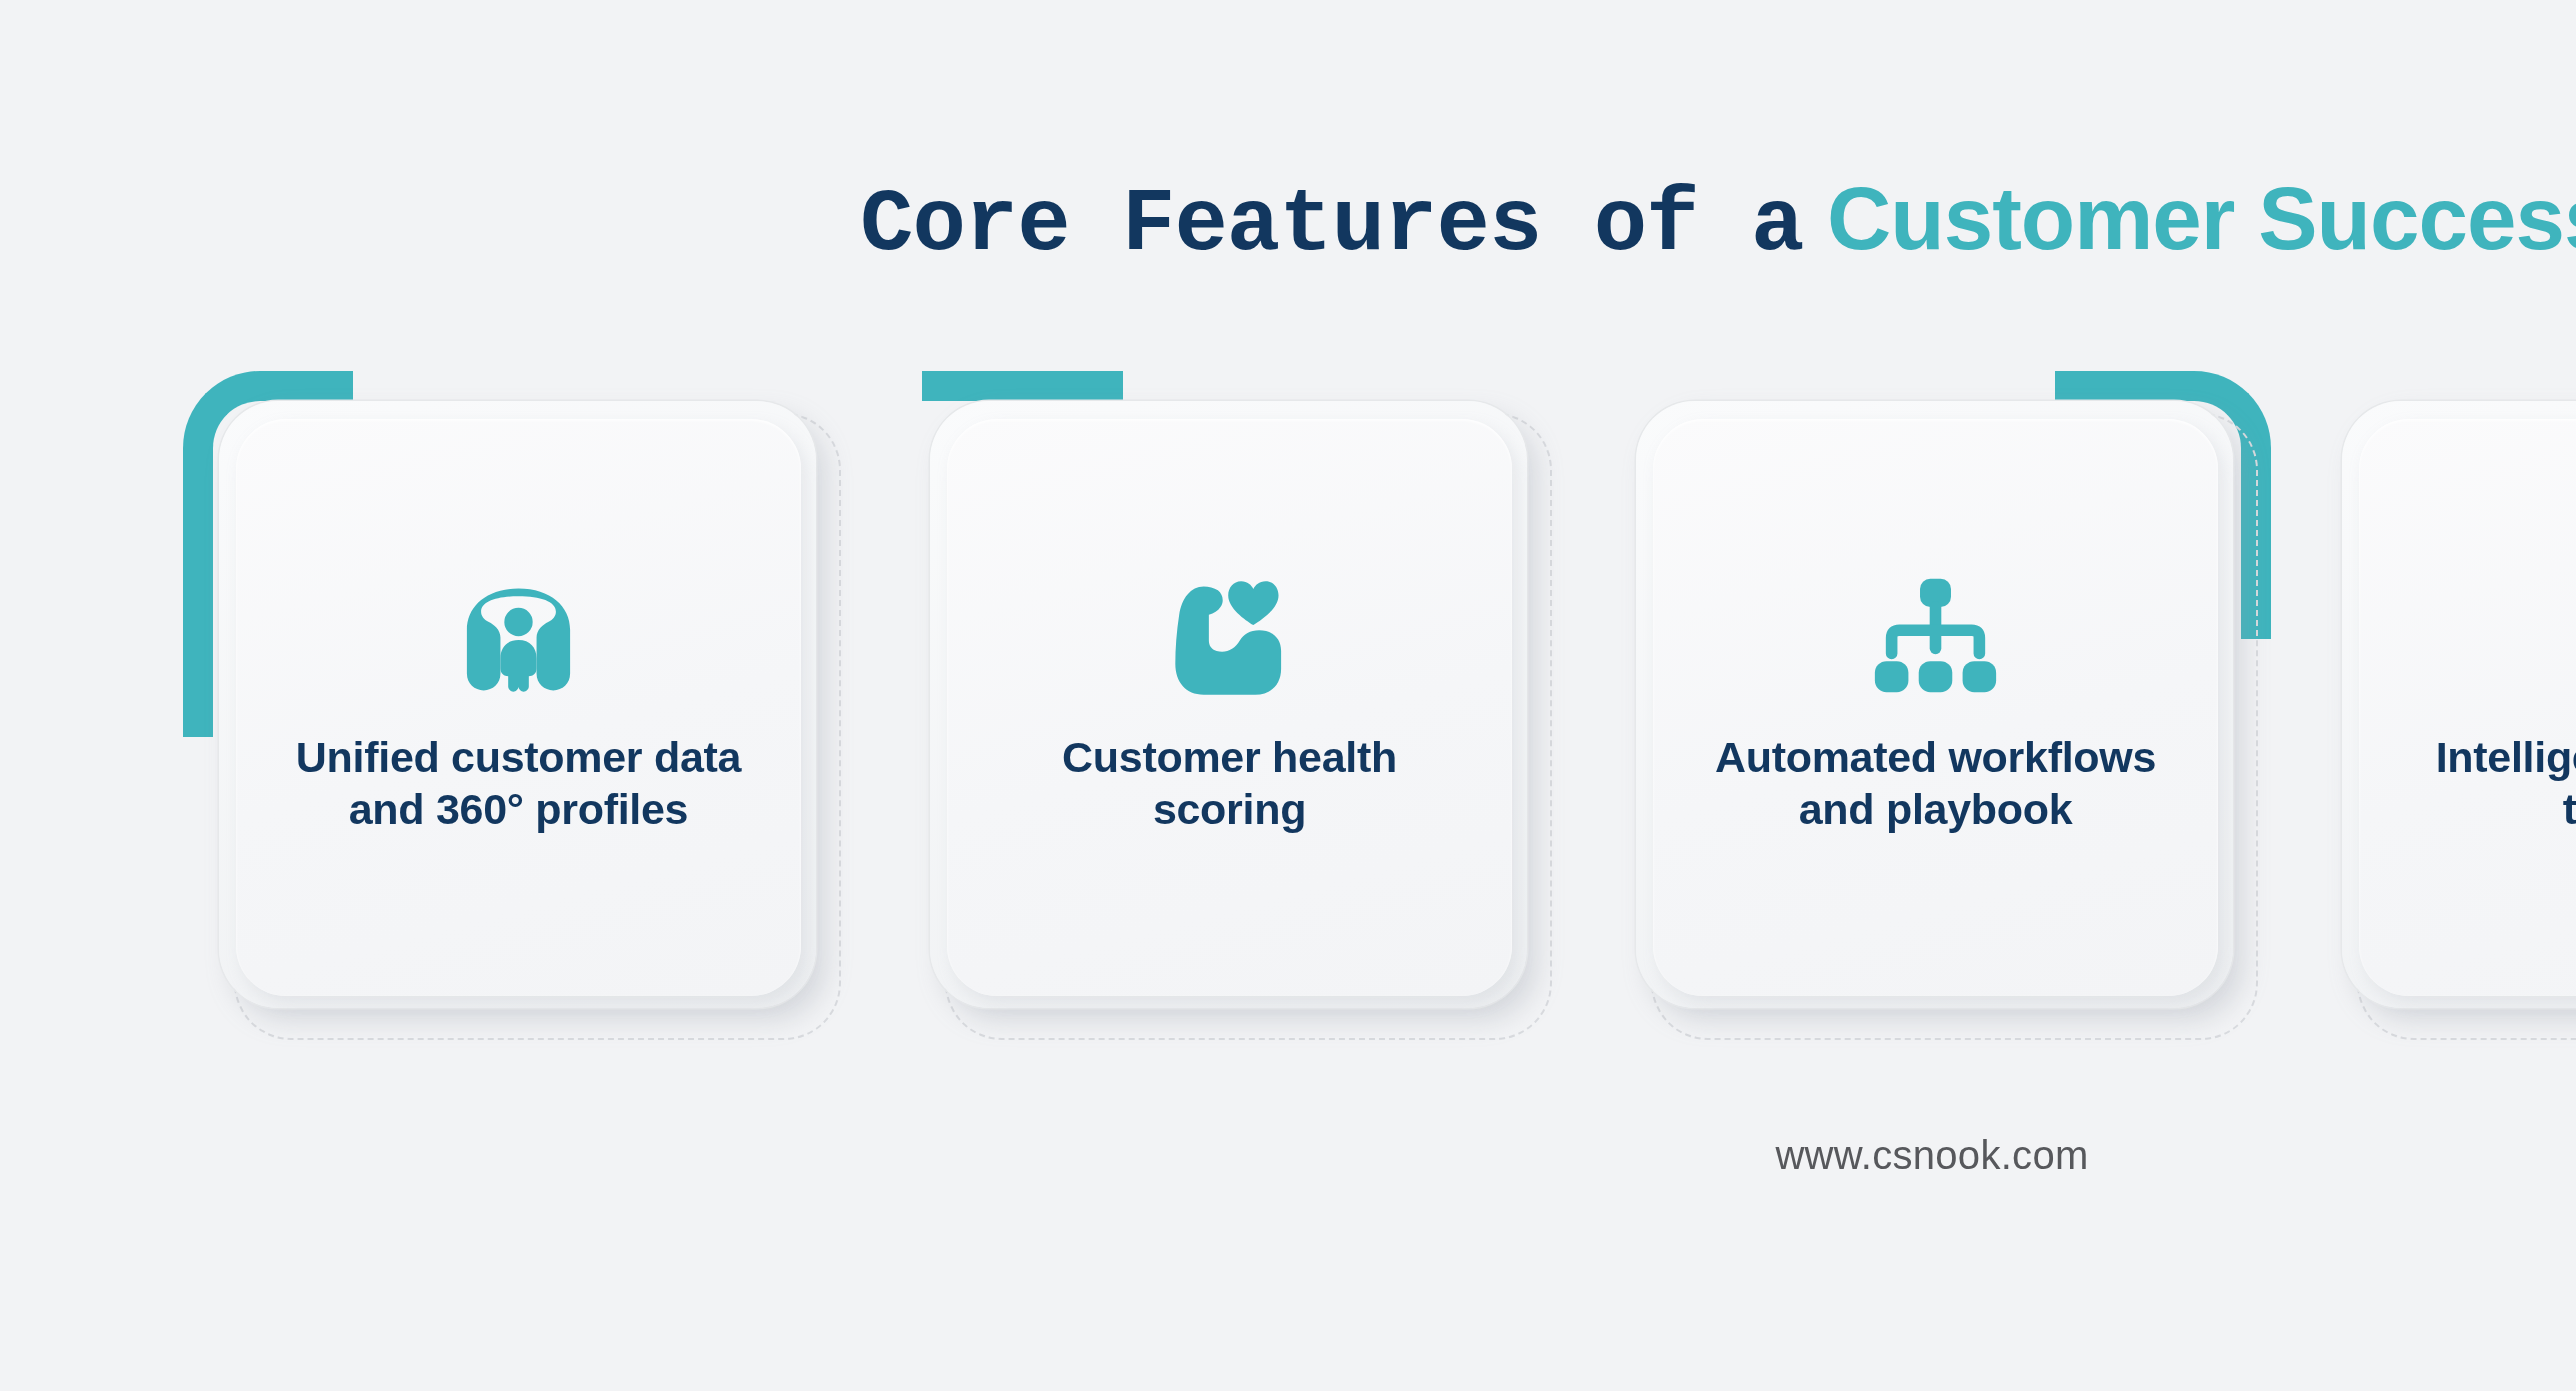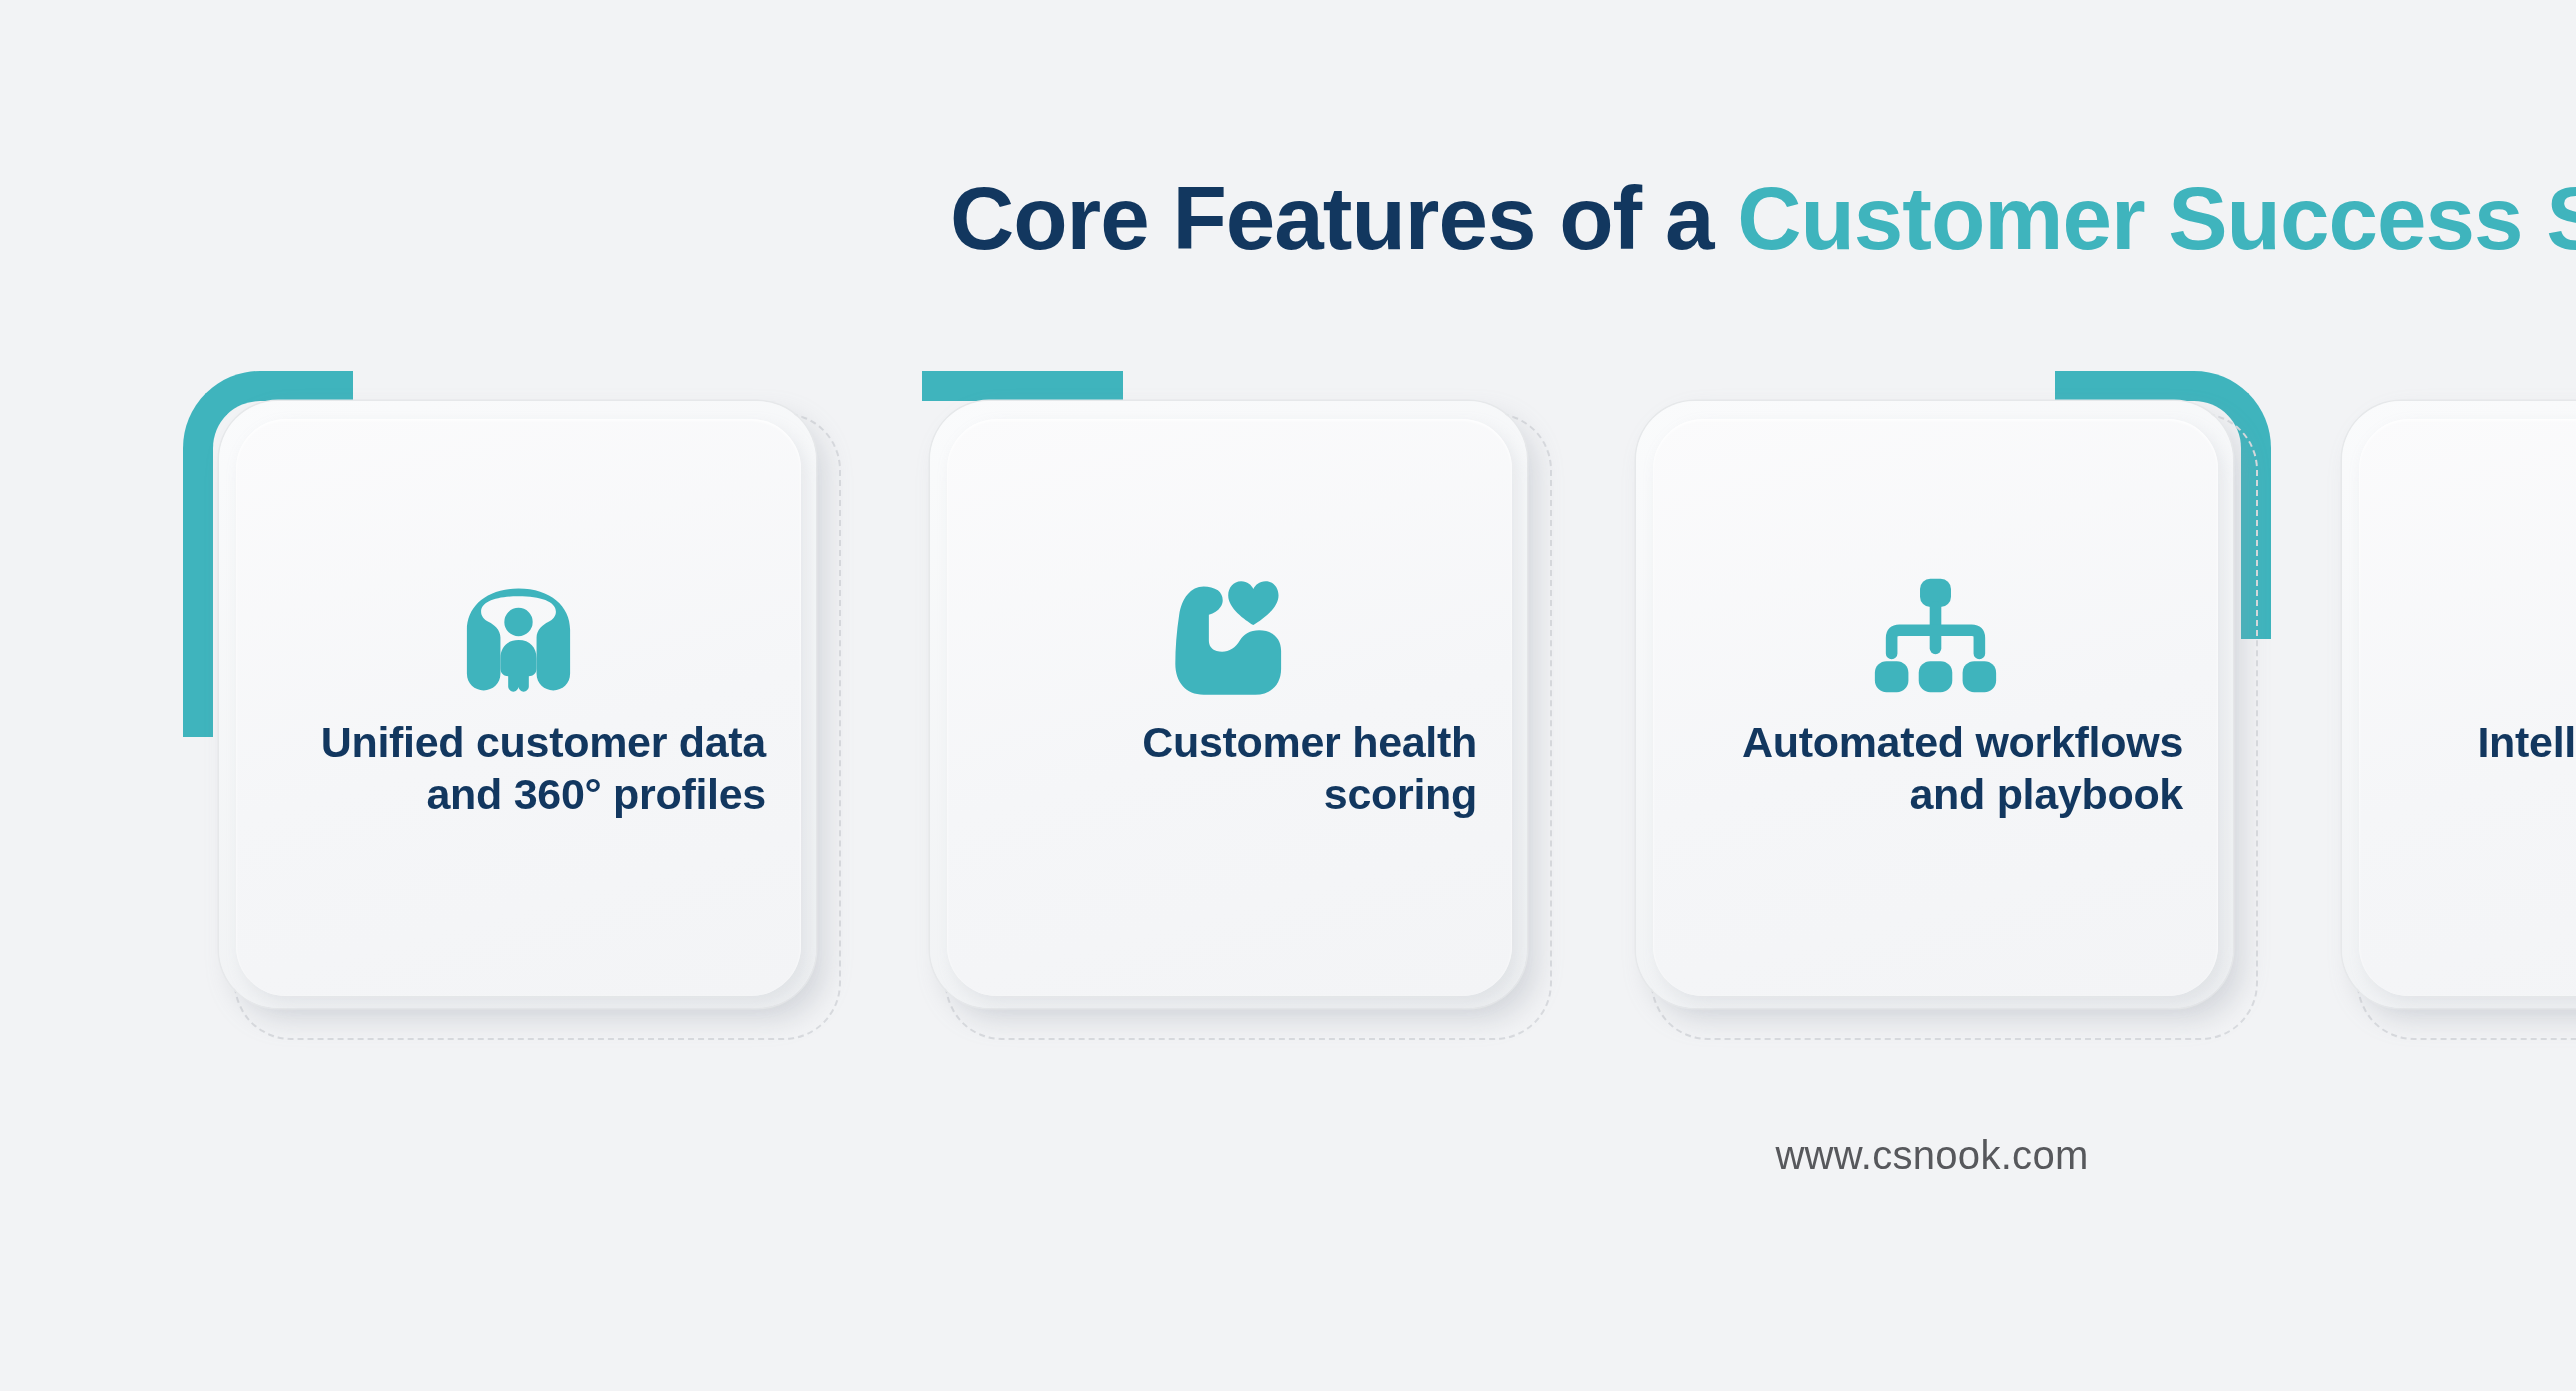--- a/index.html
+++ b/index.html
@@ -23,21 +23,21 @@
     width: 3864px;
     text-align: center;
   }
   .title {
     font-size: 89px;
     font-weight: 700;
     letter-spacing: -1px;
     line-height: 1.1;
     white-space: nowrap;
   }
-  .title .t-dark { color: #12375f; }
+  .title .t-dark { color: #12375f; font-family: Liberation Mono, monospace; }
   .title .t-accent { color: #3fb4bd; }
 
   
   .cards-row {
     position: absolute;
     top: 392px;
     left: 0;
     width: 3864px;
     height: 670px;
   }
@@ -126,23 +126,23 @@
     margin-top: 149px;
     width: 149px;
     height: 139px;
     display: flex;
     align-items: center;
     justify-content: center;
   }
   .card-icon svg { display: block; }
 
   .card-label {
-    margin-top: 9px;
+    margin-top: 24px;
     width: 495px;
-    text-align: right;
+    text-align: center;
     color: #12375f;
     font-size: 43px;
     font-weight: 700;
     line-height: 1.22;
     letter-spacing: -0.3px;
   }
 
   
   .footer {
     position: absolute;

